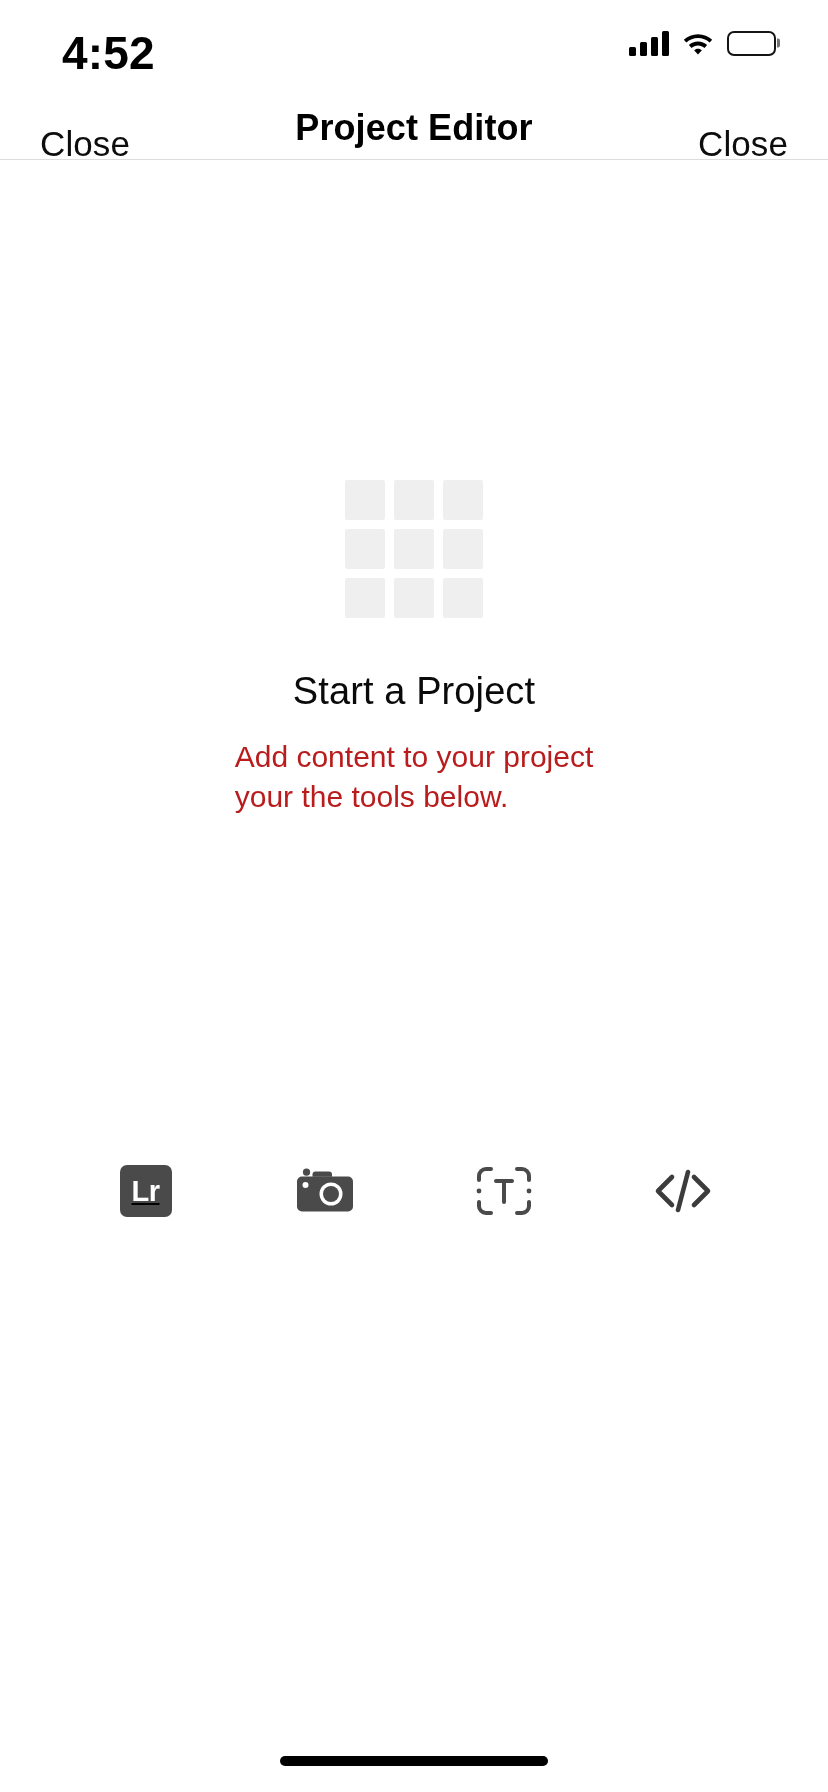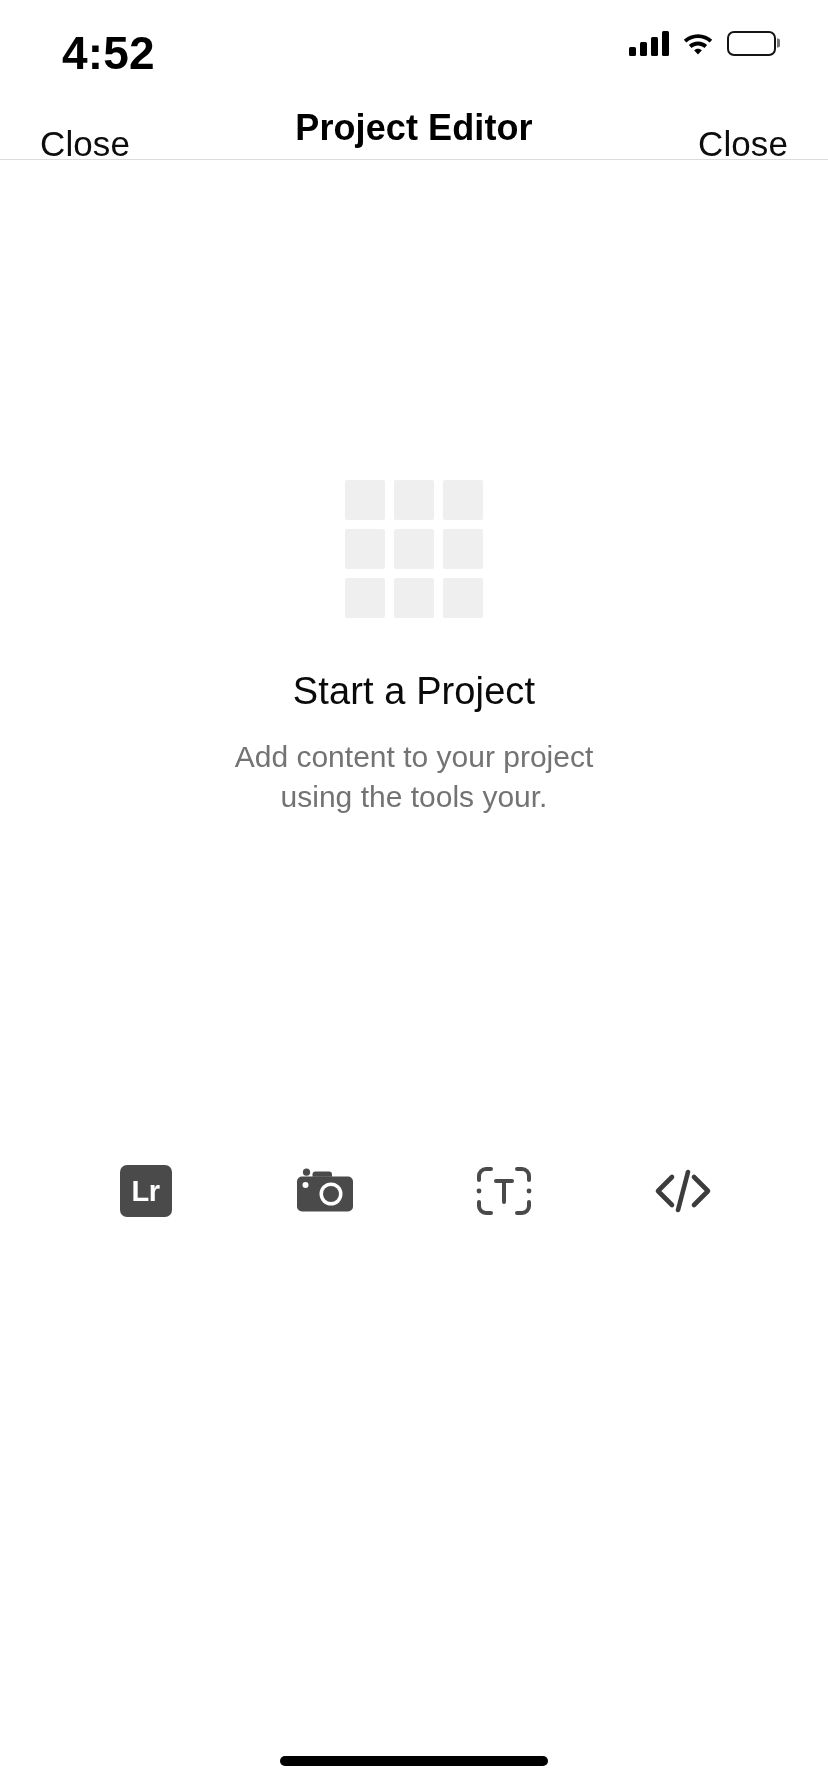--- a/index.html
+++ b/index.html
@@ -127,34 +127,35 @@
   .empty-title {
     font-size:38px;
     color:#0a0a0a;
     font-weight:400;
     letter-spacing:0.1px;
     margin-bottom:24px;
   }
   .empty-sub {
     font-size:30px;
     line-height:1.33;
-    color:#737373;
-    text-align:center;
+    color:#b91c1c;
+    text-align:left;
     font-weight:400;
   }
 
   
   .toolbar {
     position:absolute;
     left:0; right:0;
     top:985px;
     display:flex;
     align-items:center;
     justify-content:space-around;
     padding:0 56px;
+    text-decoration:underline;
   }
   .tool-btn {
     width:92px; height:92px;
     display:flex; align-items:center; justify-content:center;
     background:none; border:none;
     cursor:pointer;
     padding:0;
   }
   .lr-badge {
     width:52px; height:52px;
@@ -242,21 +243,21 @@
         <span></span>
           <span></span>
           <span></span>
         <span></span>
           <span></span>
           <span></span>
       </div>
       <div class="empty-title">Start a Project</div>
       <div class="empty-sub">
         <div>Add content to your project</div>
-        <div>using the tools your.</div>
+        <div>your the tools below.</div>
       </div>
     </div>
 
     <div class="toolbar">
 
       <button class="tool-btn">
         <span class="lr-badge">Lr</span>
       </button>
 
       <button class="tool-btn">

